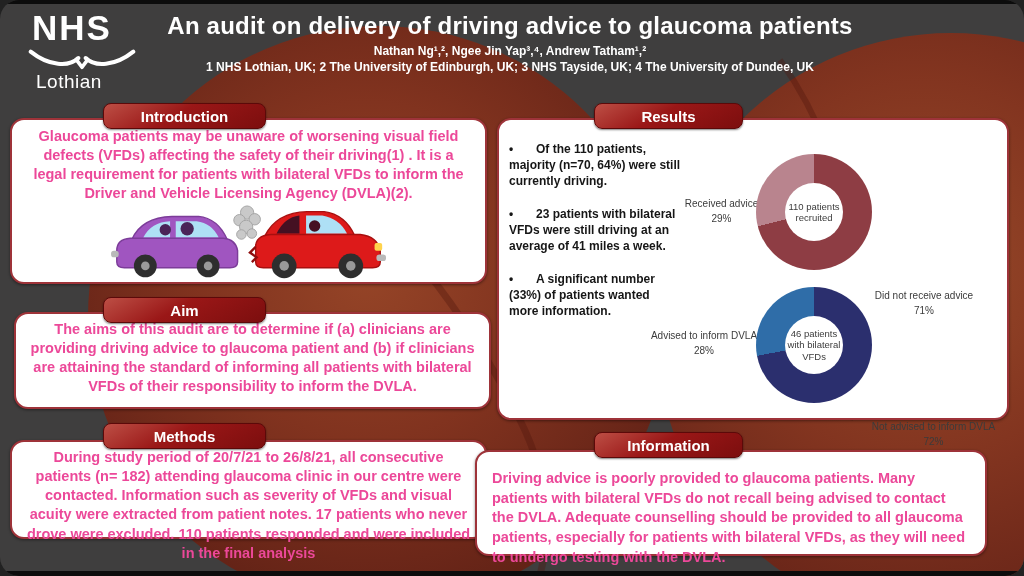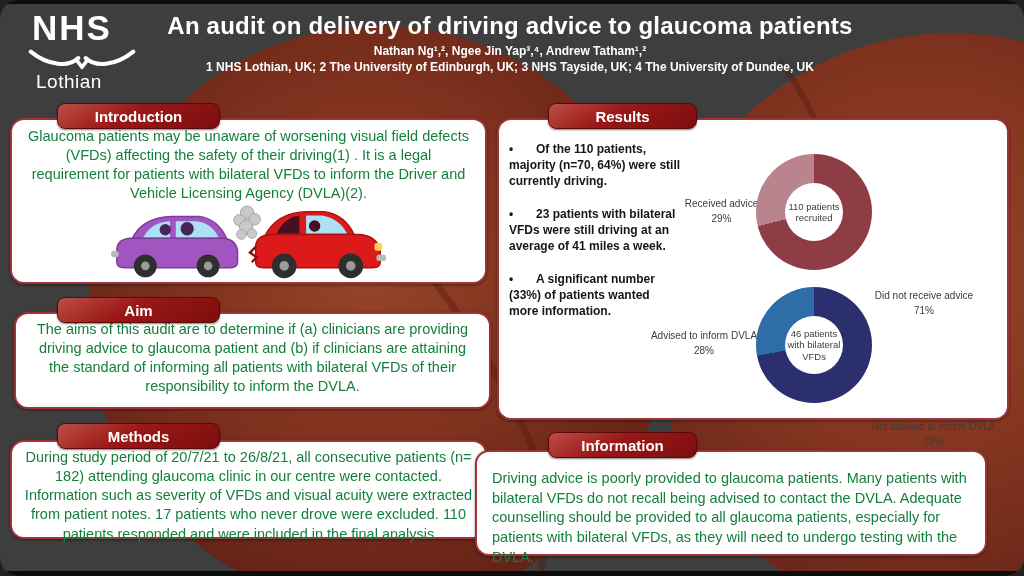--- a/index.html
+++ b/index.html
@@ -38,23 +38,23 @@
   
   .sect-box{
     position:absolute;background:#fff;border:2px solid #9e3339;border-radius:14px;
     box-shadow:0 1px 3px rgba(0,0,0,.45);box-sizing:border-box;z-index:2;
   }
   .sect-hd{
     position:absolute;z-index:3;border-radius:8px;border:1px solid #5c0909;
     background:linear-gradient(150deg,#bd4f45 0%,#9a1717 45%,#7c0e0e 100%);
     color:#fff;font-size:15px;font-weight:bold;text-align:center;
     box-shadow:0 1px 2px rgba(0,0,0,.5);
-    display:flex;align-items:center;justify-content:center;
-  }
-  .body-text{color:#15803d;font-size:14.5px;font-weight:400;line-height:1.32;text-align:center;margin:0;}
+    display:flex;align-items:center;justify-content:center;margin-left:46px;
+  }
+  .body-text{color:#ec4899;font-size:14.5px;font-weight:700;line-height:1.32;text-align:center;margin:0;}
 
   
   .box-intro{left:10px;top:118px;width:477px;height:166px;}
   .hd-intro{left:57px;top:103px;width:161px;height:24px;}
   .box-aim{left:14px;top:312px;width:477px;height:97px;}
   .hd-aim{left:57px;top:297px;width:161px;height:24px;}
   .box-methods{left:10px;top:440px;width:477px;height:99px;}
   .hd-methods{left:57px;top:423px;width:161px;height:24px;}
   .box-results{left:497px;top:118px;width:512px;height:302px;}
   .hd-results{left:548px;top:103px;width:147px;height:24px;}

